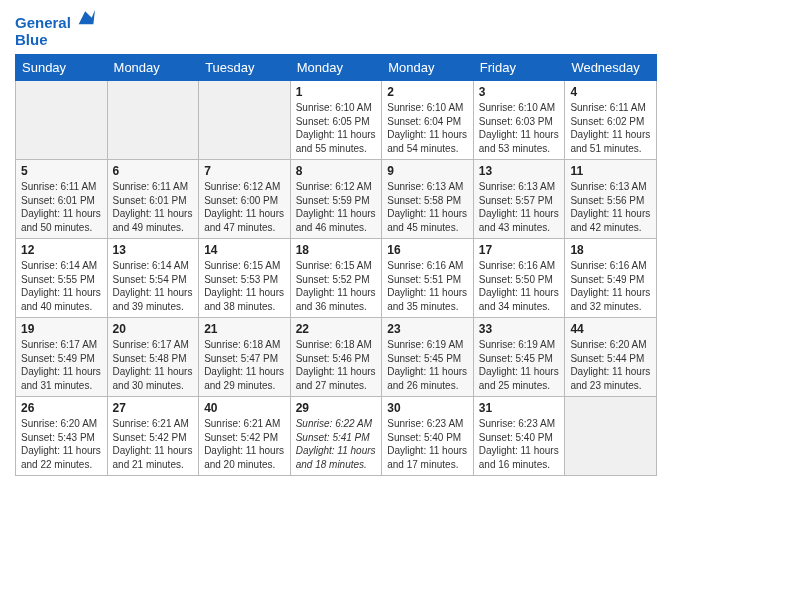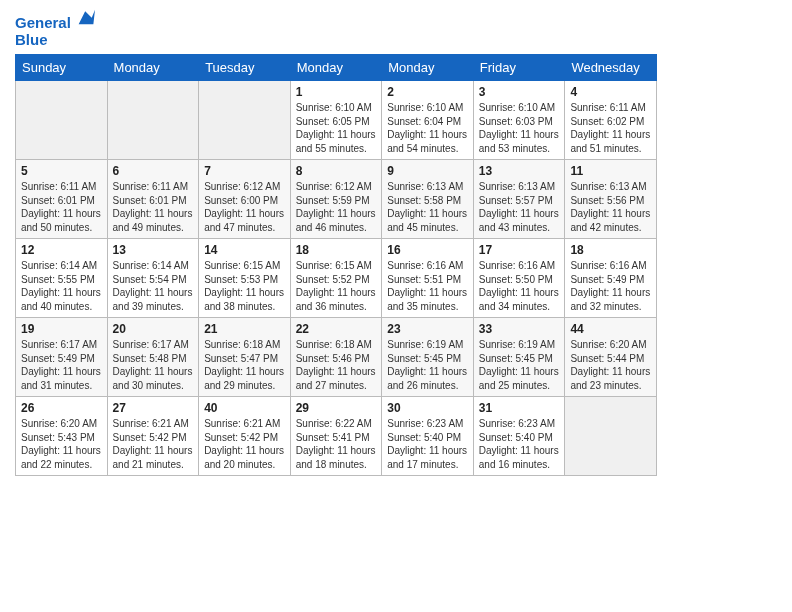--- a/index.html
+++ b/index.html
@@ -338,21 +338,21 @@
           </td>
           <td>
             <span class="day-num">40</span>
             <div class="day-info" style="white-space: pre-line;">Sunrise: 6:21 AM
 Sunset: 5:42 PM
 Daylight: 11 hours
 and 20 minutes.</div>
           </td>
           <td>
             <span class="day-num">29</span>
-            <div class="day-info" style="white-space: pre-line;">Sunrise: 6:22 AM
+            <div class="day-info" style="white-space: pre-line; font-style: italic;">Sunrise: 6:22 AM
 Sunset: 5:41 PM
 Daylight: 11 hours
 and 18 minutes.</div>
           </td>
           <td>
             <span class="day-num">30</span>
             <div class="day-info" style="white-space: pre-line;">Sunrise: 6:23 AM
 Sunset: 5:40 PM
 Daylight: 11 hours
 and 17 minutes.</div>

